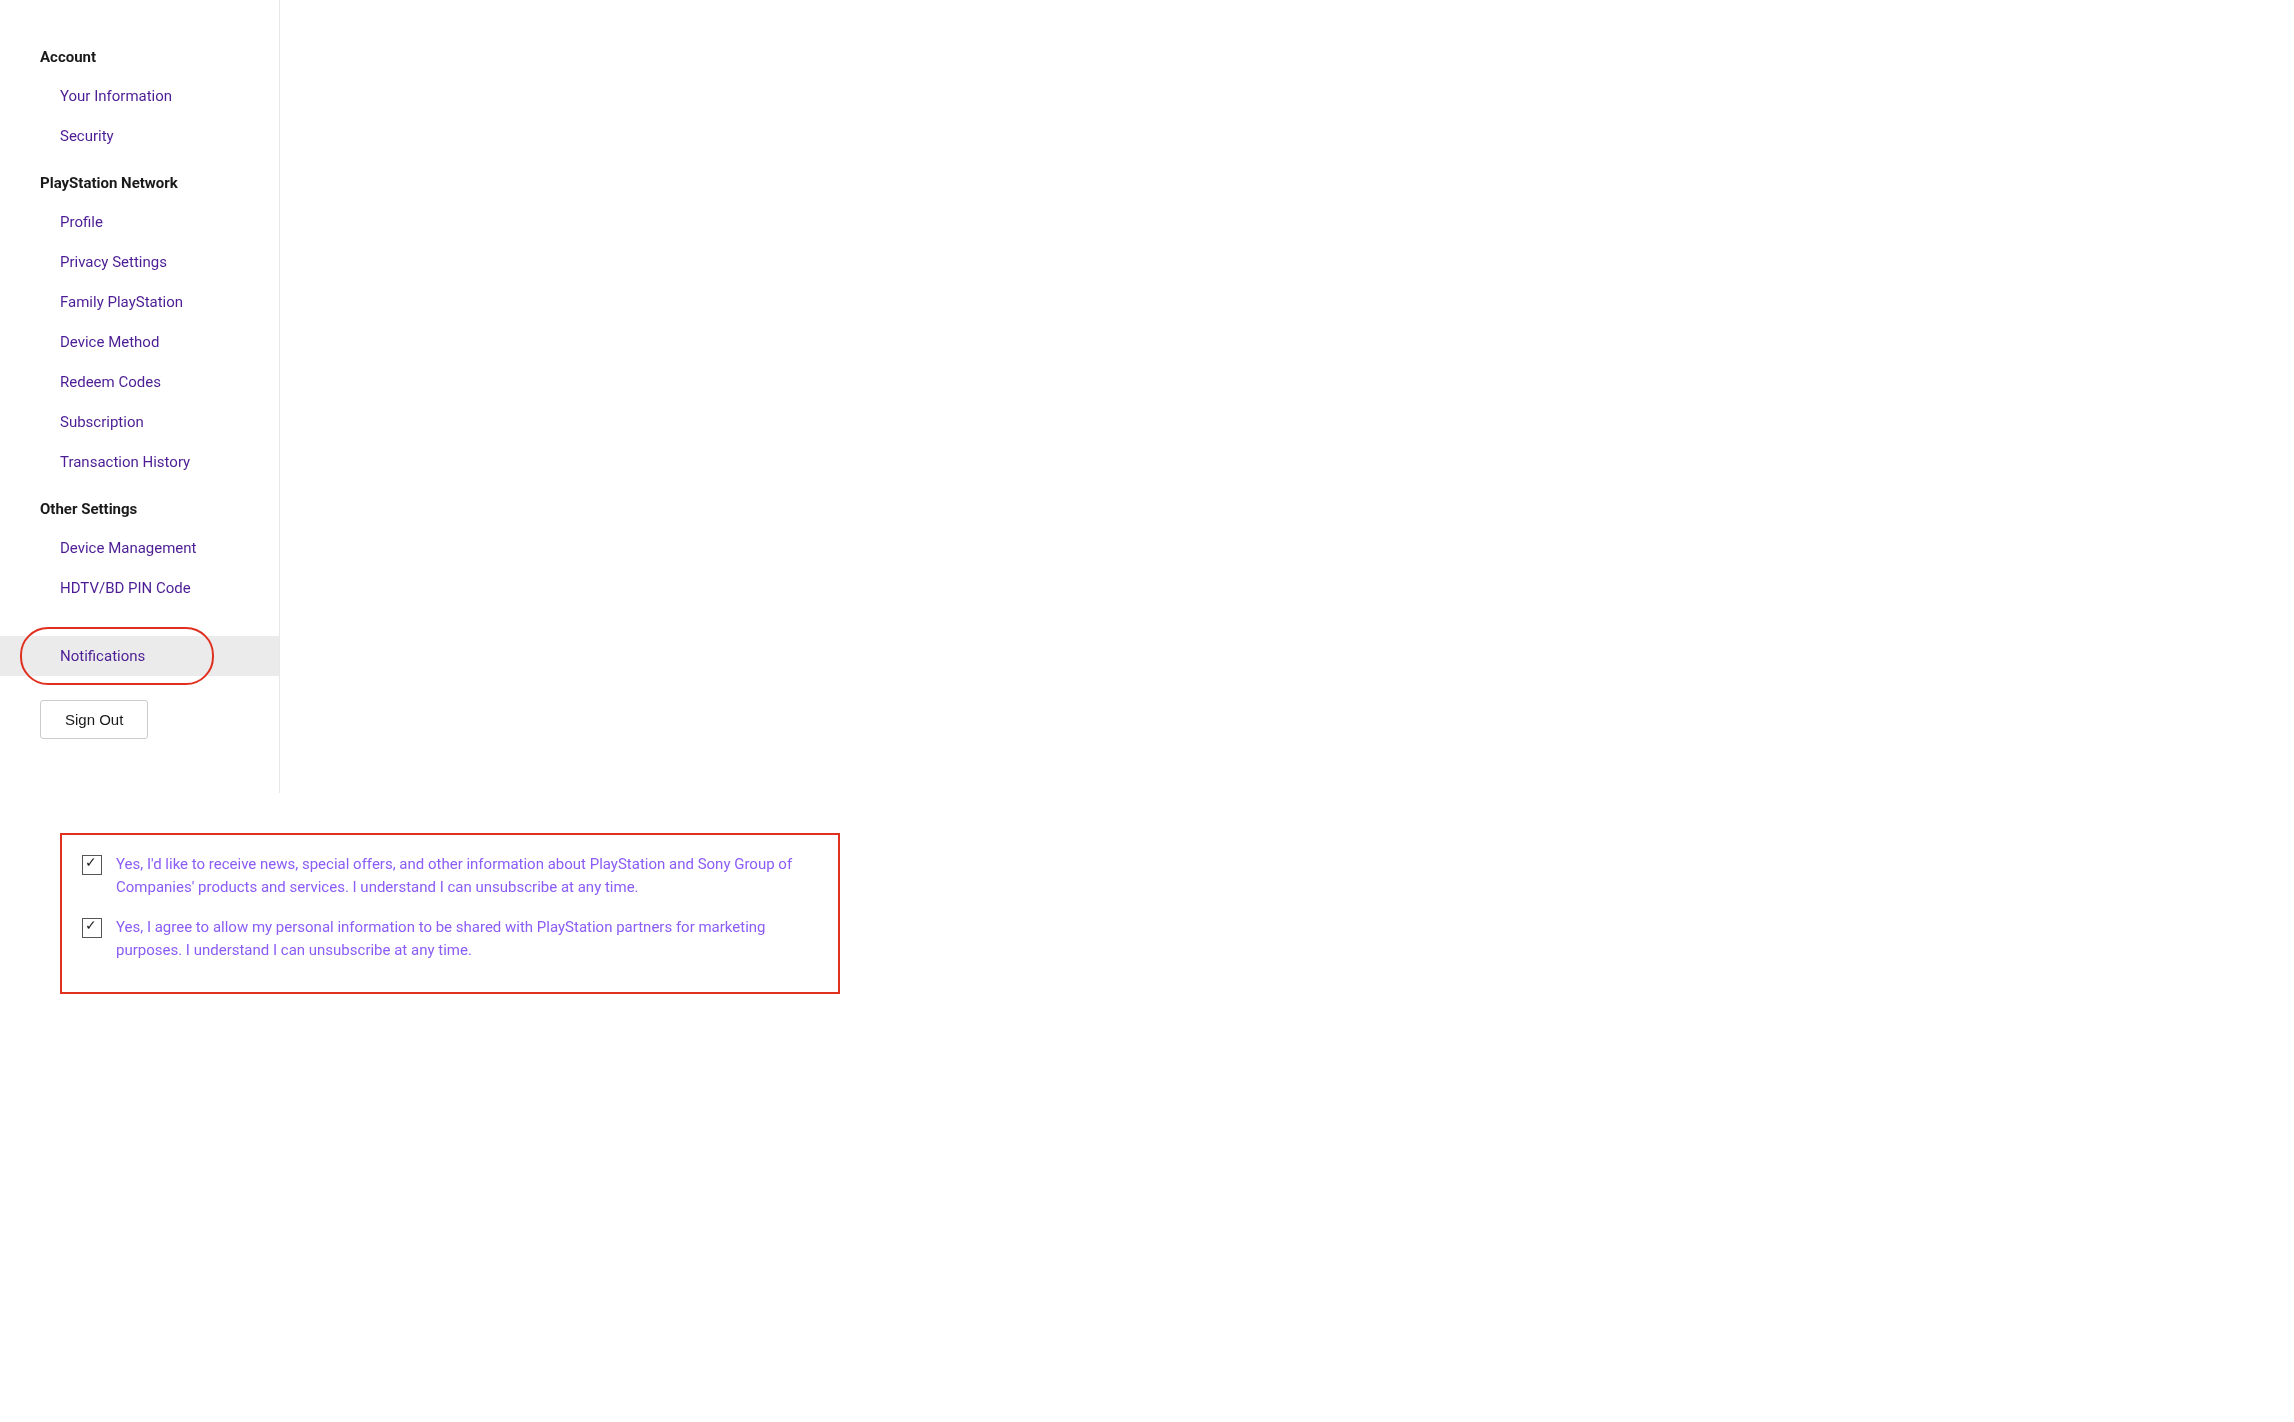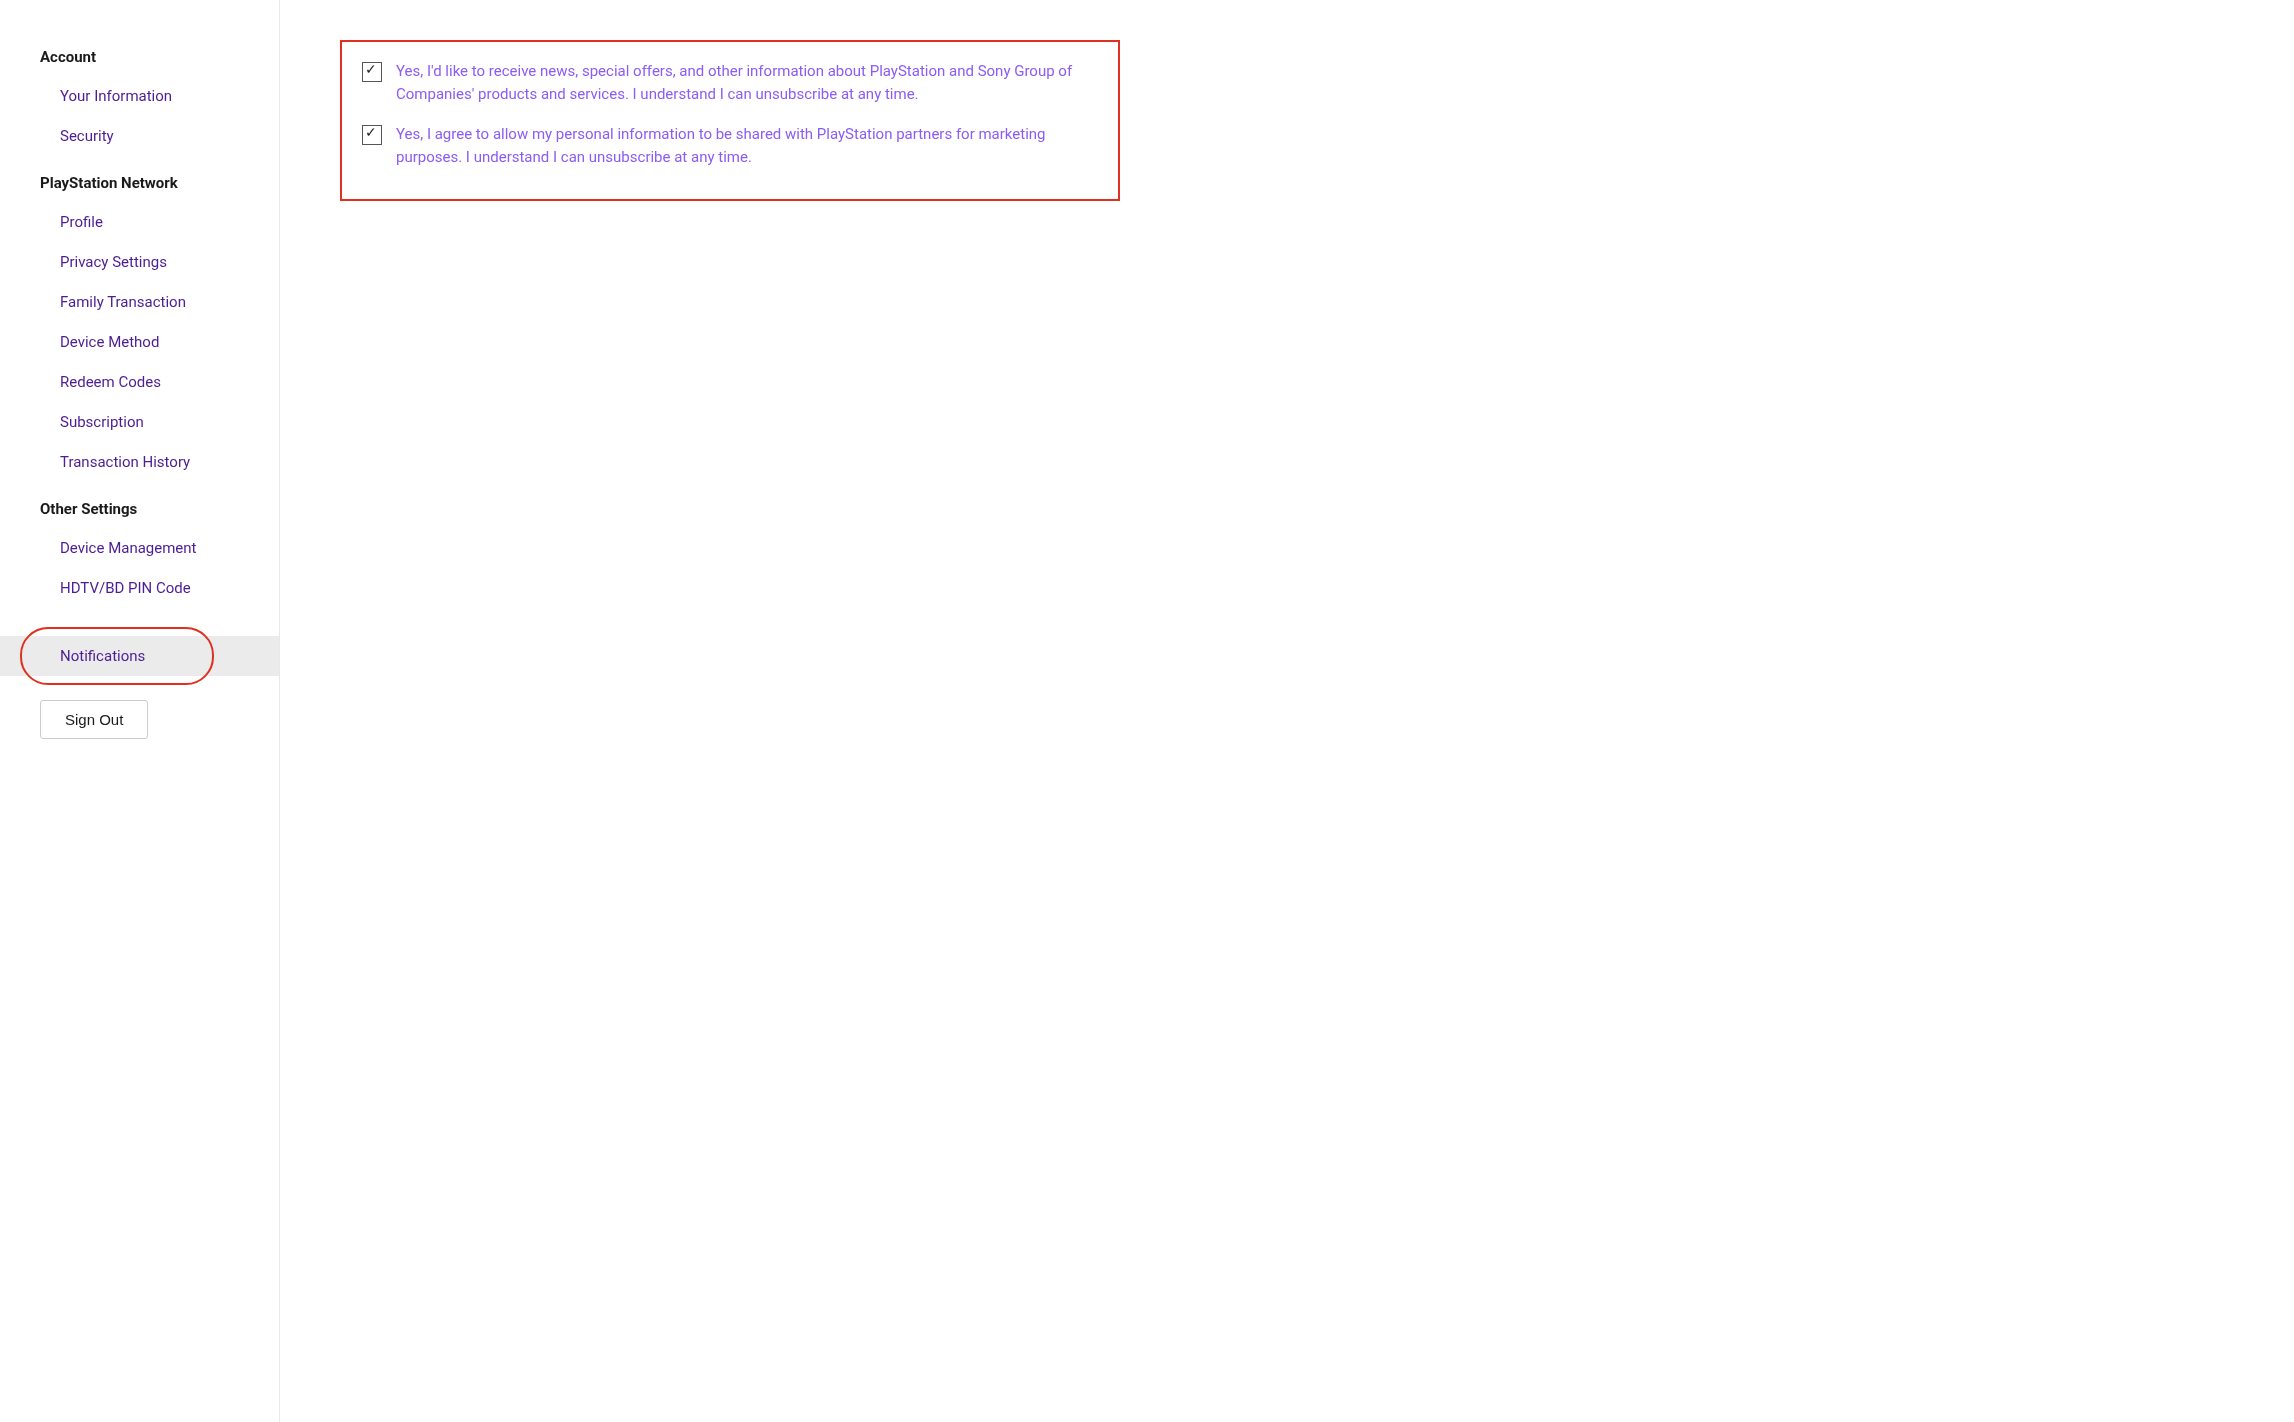--- a/index.html
+++ b/index.html
@@ -12,20 +12,21 @@
       font-family: -apple-system, BlinkMacSystemFont, 'Segoe UI', Roboto, sans-serif;
       background: #fff;
       color: #1a1a1a;
       font-size: 16px;
     }
 
     .page-container {
       display: flex;
       min-height: 100vh;
       max-width: 1400px;
+      flex-direction: column;
     }
 
     
     .sidebar {
       width: 280px;
       min-width: 280px;
       padding: 30px 0;
       border-right: 1px solid #e8e8e8;
     }
 
@@ -167,21 +168,21 @@
 
     <div class="sidebar-section-header">Account</div>
 
     <a class="sidebar-item">Your Information</a>
     <a class="sidebar-item">Security</a>
 
     <div class="sidebar-section-header">PlayStation Network</div>
 
     <a class="sidebar-item">Profile</a>
     <a class="sidebar-item">Privacy Settings</a>
-    <a class="sidebar-item">Family Transaction</a>
+    <a class="sidebar-item">Family PlayStation</a>
     <a class="sidebar-item">Device Method</a>
     <a class="sidebar-item">Redeem Codes</a>
     <a class="sidebar-item">Subscription</a>
     <a class="sidebar-item">Transaction History</a>
 
     <div class="sidebar-section-header">Other Settings</div>
 
     <a class="sidebar-item">Device Management</a>
     <a class="sidebar-item">HDTV/BD PIN Code</a>
 

